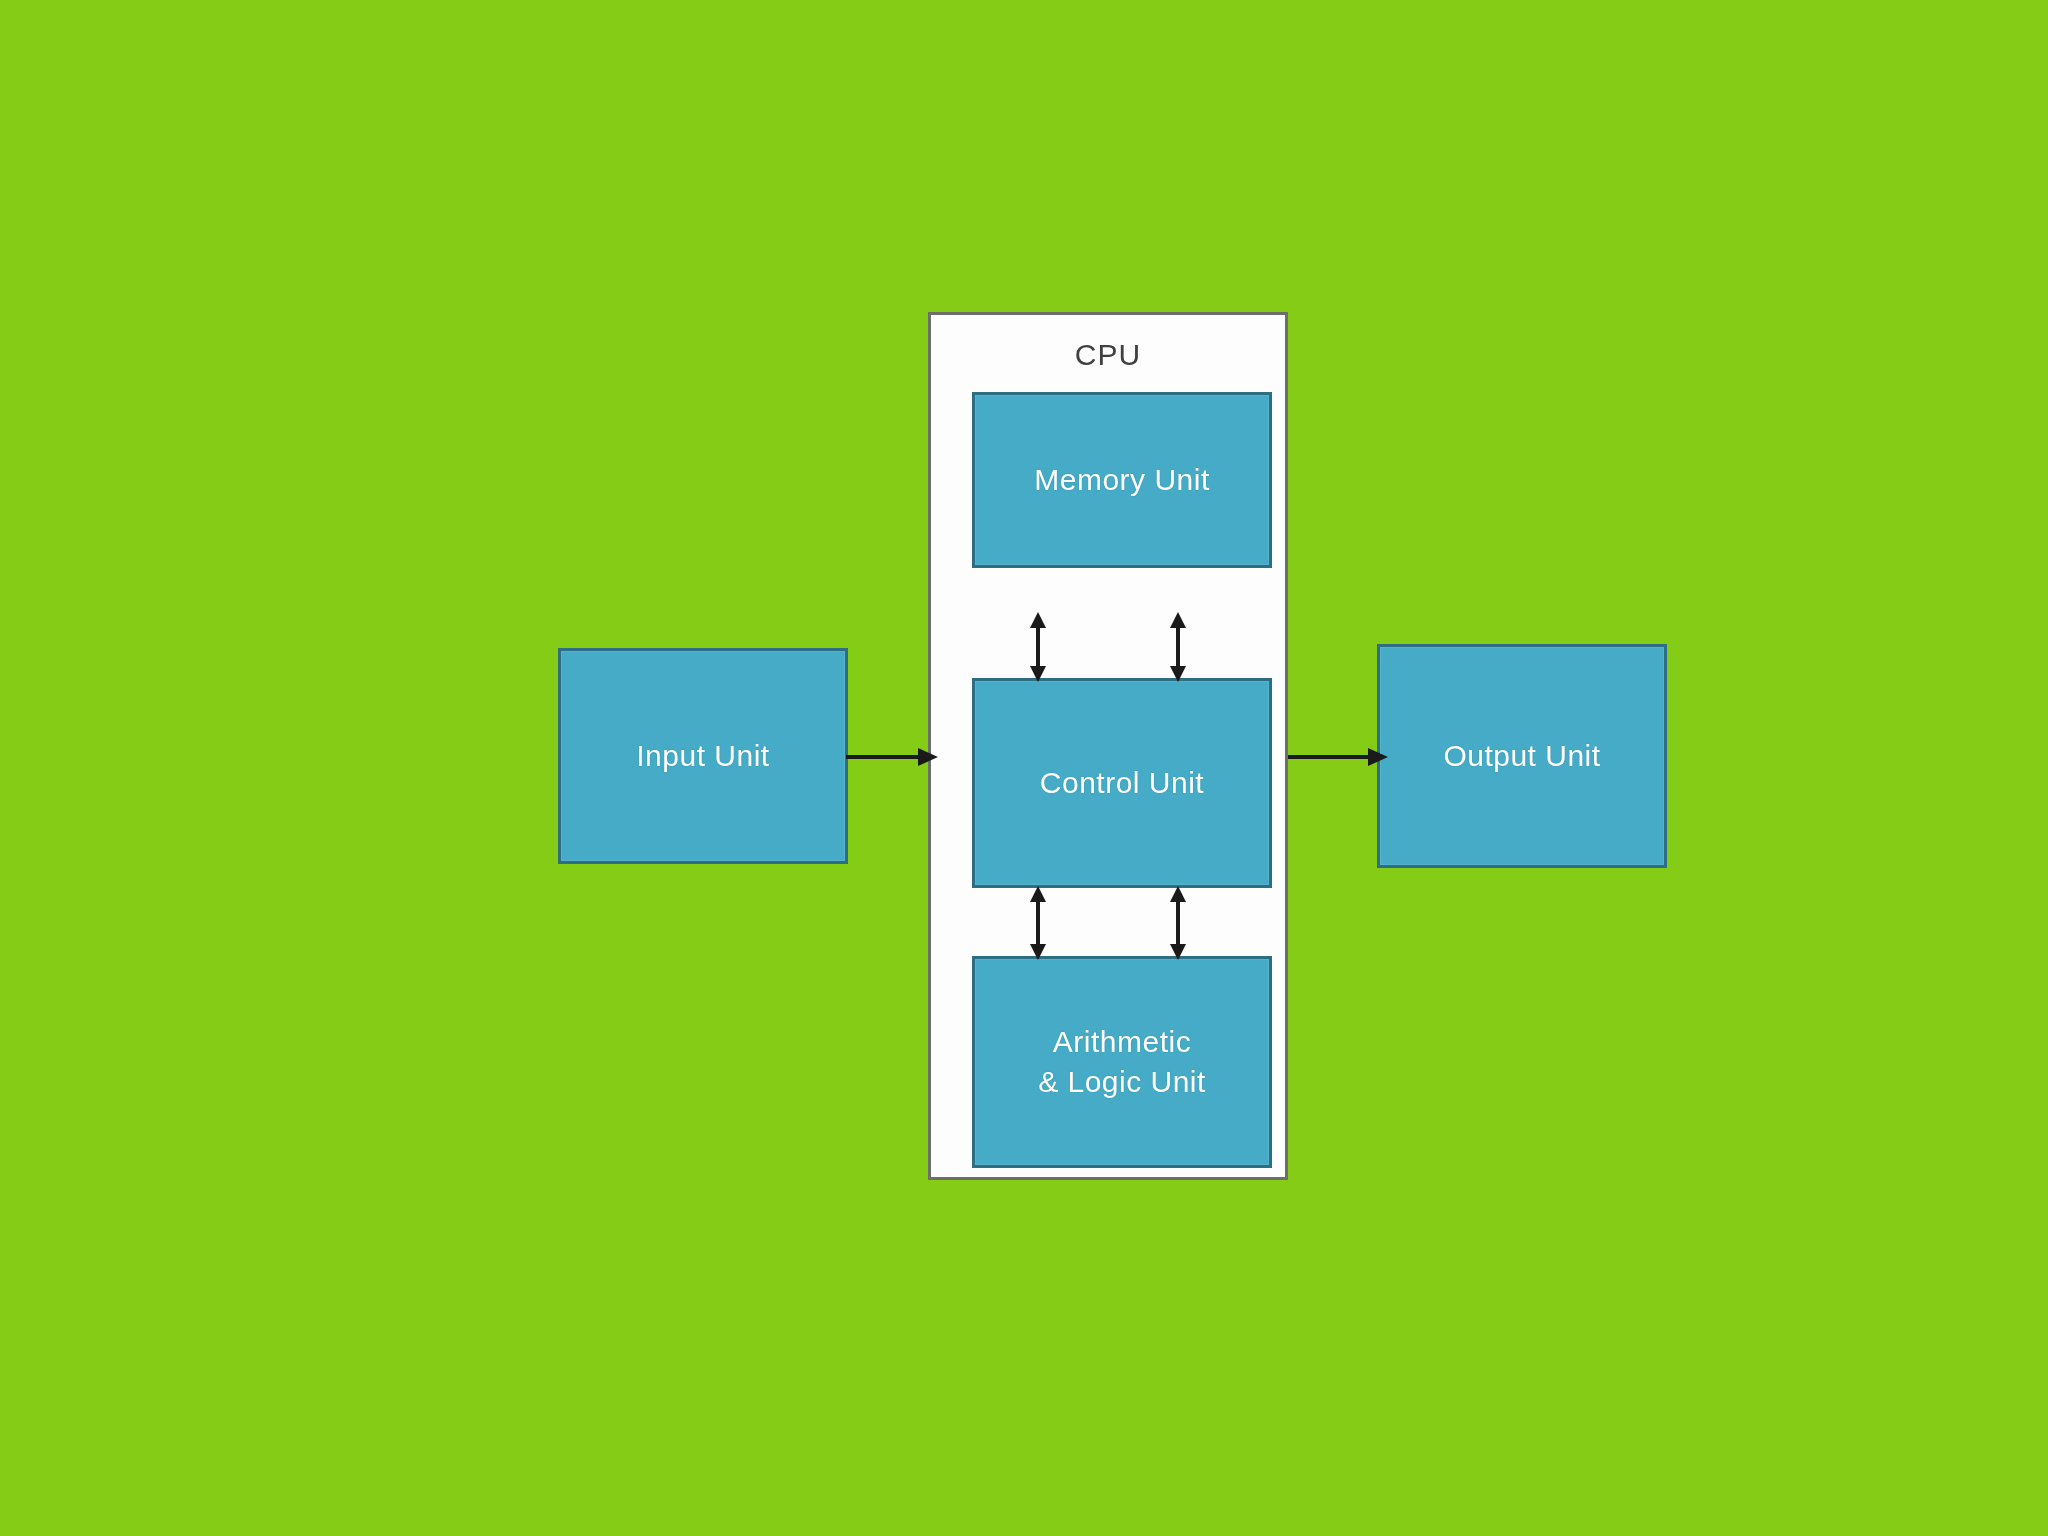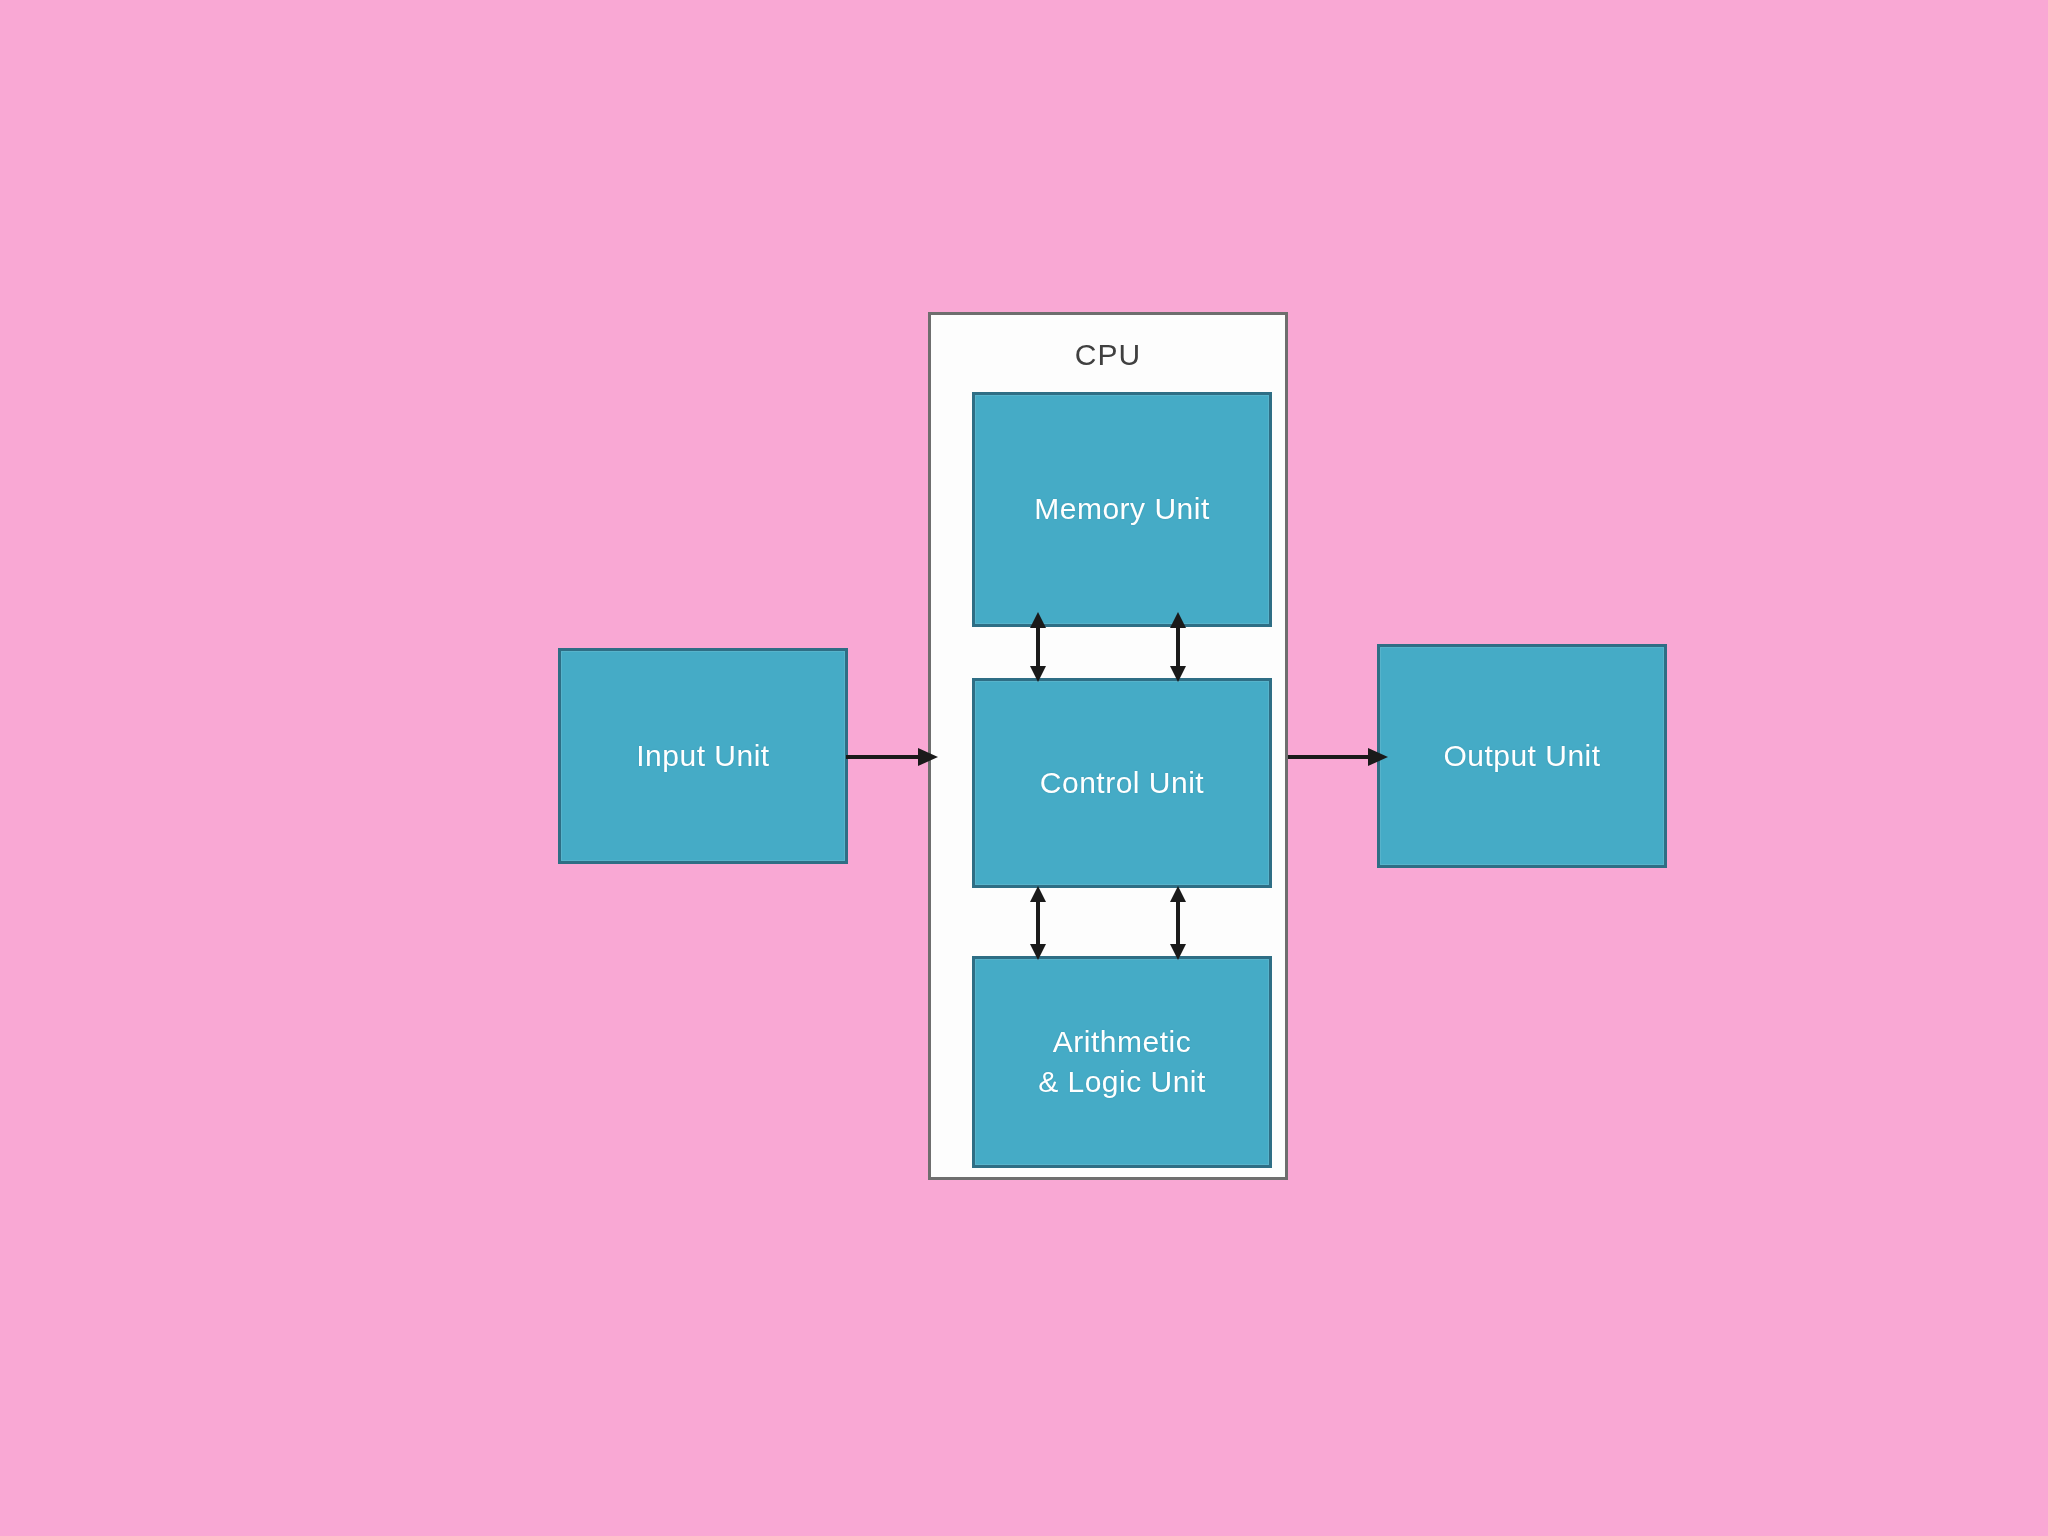--- a/index.html
+++ b/index.html
@@ -8,21 +8,21 @@
     padding: 0;
     background: #ffffff;
   }
   body {
     font-family: "Liberation Sans", sans-serif;
   }
   #canvas {
     position: relative;
     width: 2048px;
     height: 1536px;
-    background: #f9a8d4;
+    background: #84cc16;
     overflow: hidden;
   }
 
   
   .unit-box {
     position: absolute;
     background: #45ABC6;
     border: 3px solid #2E6E85;
     box-sizing: border-box;
     display: flex;
@@ -59,21 +59,21 @@
     left: 928px;
     top: 338px;
     width: 360px;
     text-align: center;
     font-size: 30px;
     color: #404040;
     letter-spacing: 1px;
   }
 
   
-  #memory-unit  { left: 972px;  top: 392px;  width: 300px; height: 235px; }
+  #memory-unit  { left: 972px;  top: 392px;  width: 300px; height: 176px; }
   #control-unit { left: 972px;  top: 678px;  width: 300px; height: 210px; }
   #alu-unit     { left: 972px;  top: 956px;  width: 300px; height: 212px; }
   #input-unit   { left: 558px;  top: 648px;  width: 290px; height: 216px; }
   #output-unit  { left: 1377px; top: 644px;  width: 290px; height: 224px; }
 
   
   .arrow-svg {
     position: absolute;
     overflow: visible;
     pointer-events: none;

